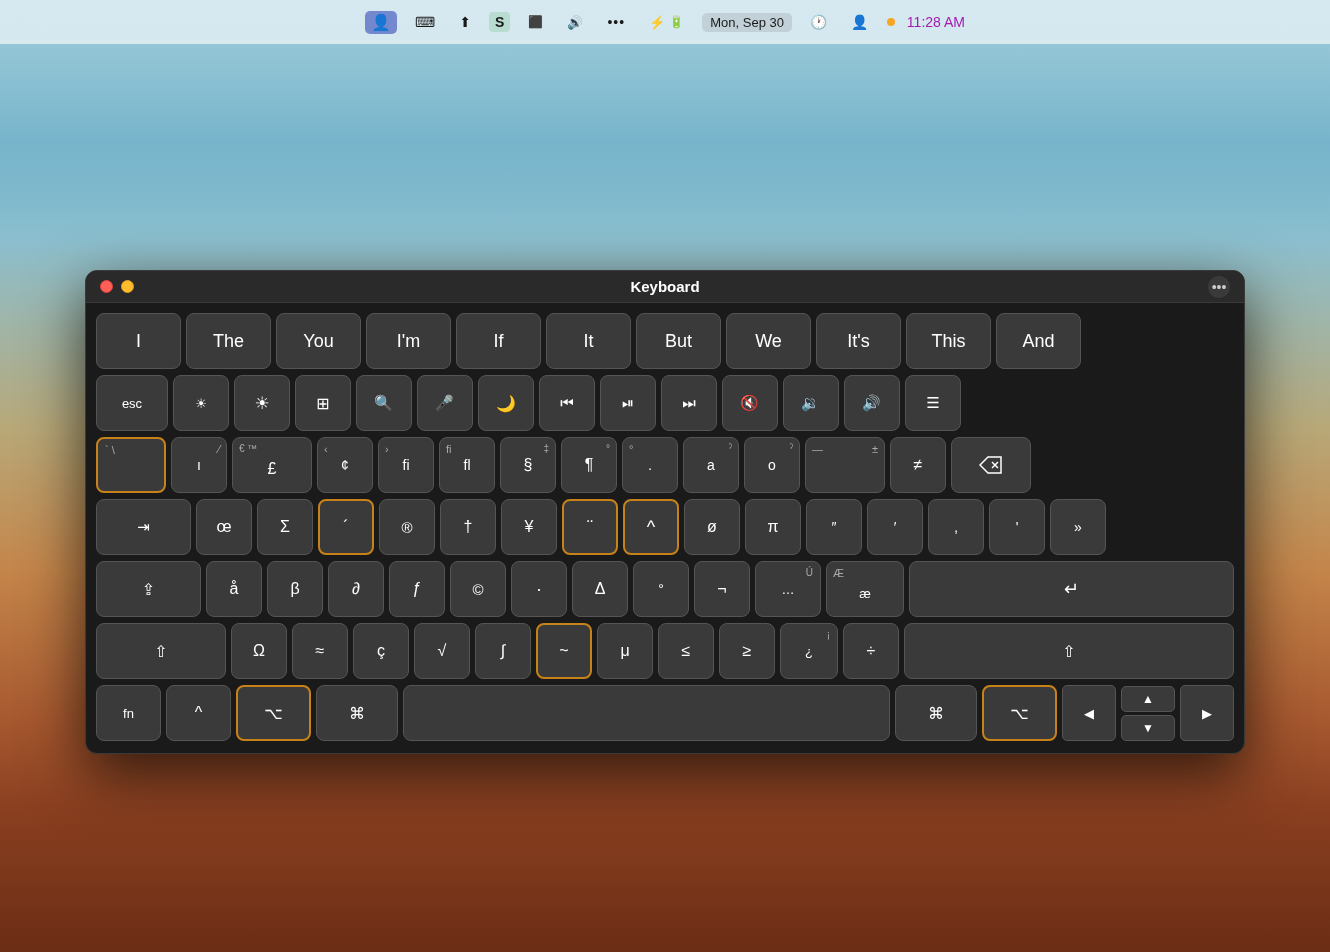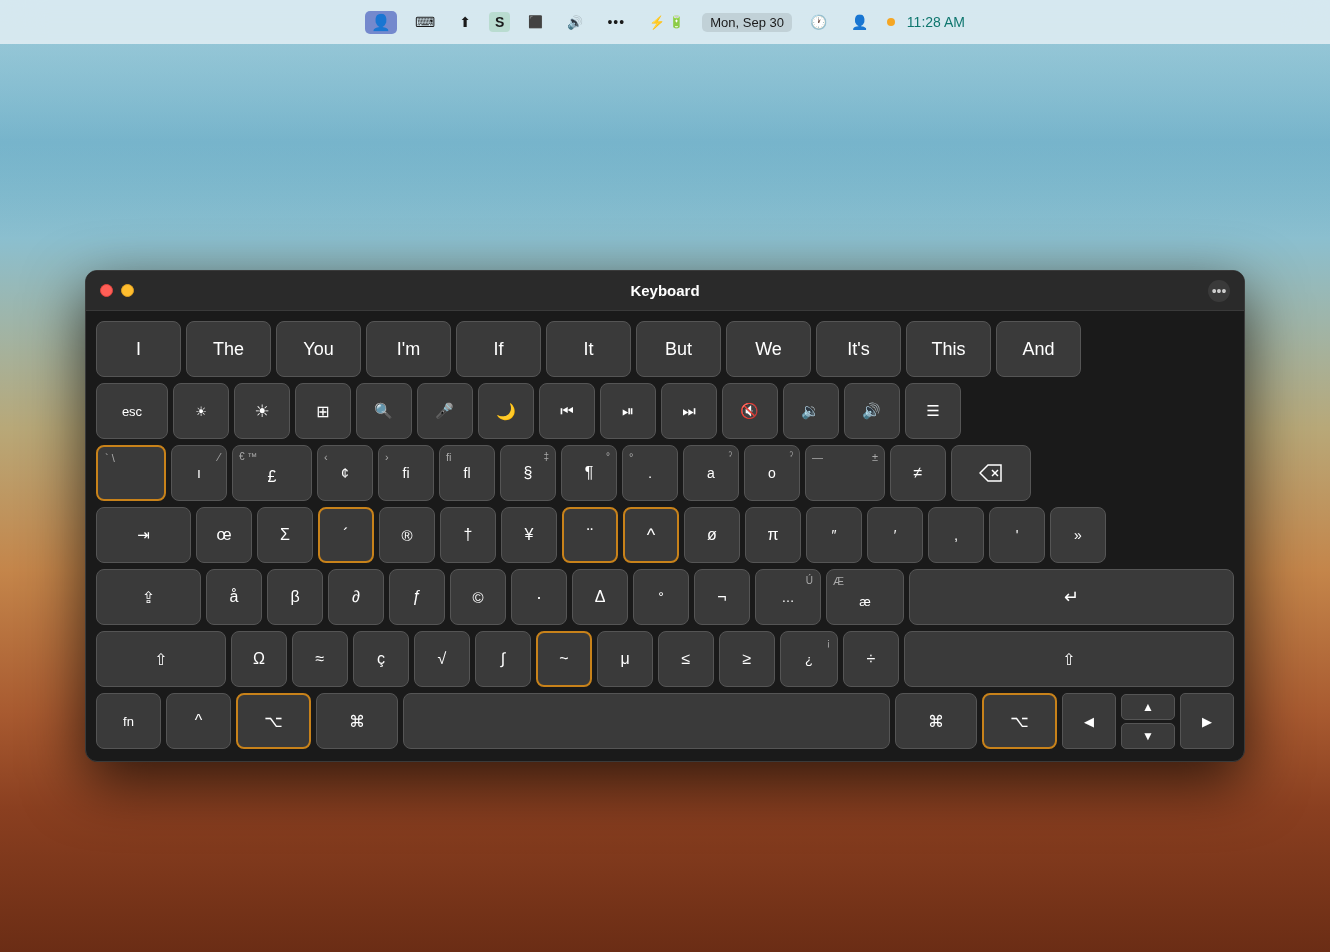--- a/index.html
+++ b/index.html
@@ -70,21 +70,21 @@
     }
 
     .menubar-item.active {
       background: rgba(100,120,200,0.85);
       color: white;
     }
 
     .menubar-time {
       font-size: 14px;
       font-weight: 500;
-      color: #0f766e;
+      color: #a21caf;
     }
 
     .menubar-date {
       font-size: 13px;
       color: #1a1a1a;
       background: rgba(0,0,0,0.1);
       padding: 2px 8px;
       border-radius: 5px;
     }
 
@@ -110,21 +110,21 @@
       z-index: 50;
     }
 
     .window-titlebar {
       display: flex;
       align-items: center;
       justify-content: space-between;
       padding: 10px 14px;
       background: #2a2a2a;
       border-bottom: 1px solid #3a3a3a;
-      height: 40px;
+      height: 32px;
     }
 
     .window-controls {
       display: flex;
       align-items: center;
       gap: 8px;
     }
 
     .window-btn {
       width: 13px;

